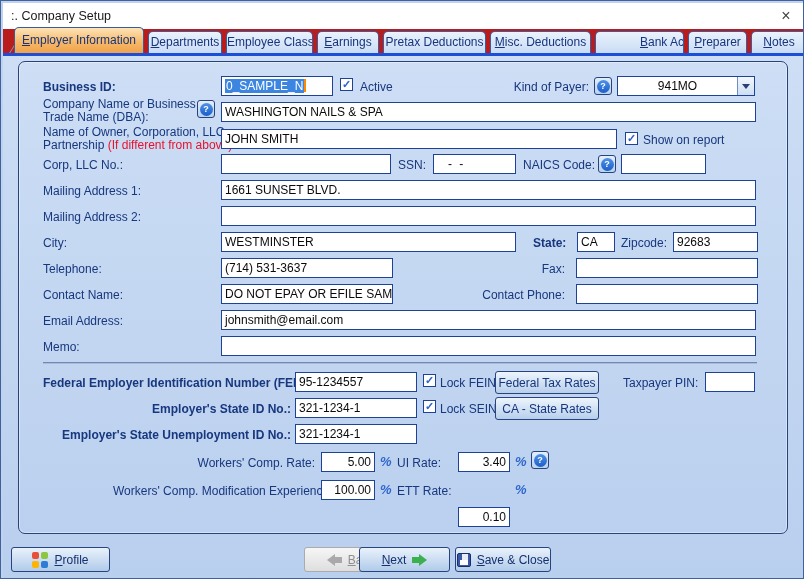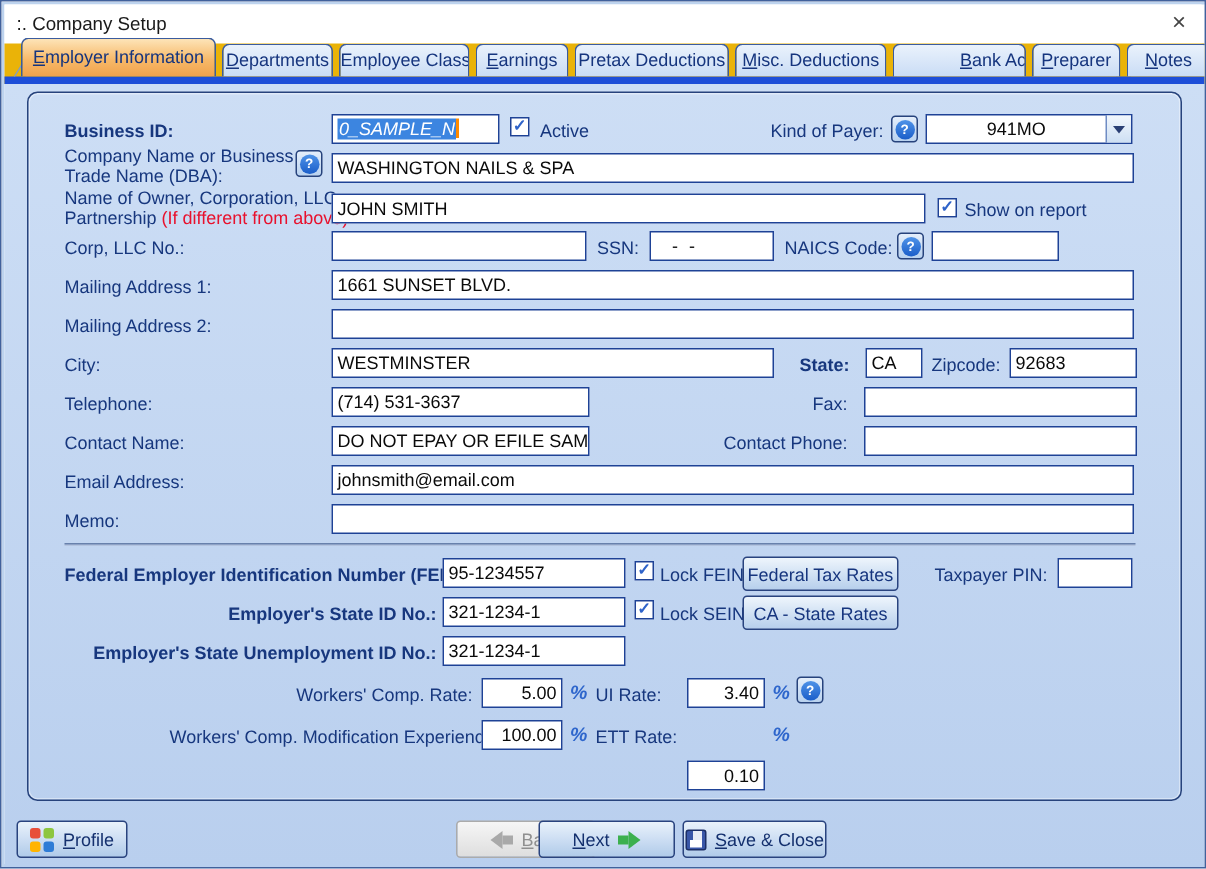--- a/index.html
+++ b/index.html
@@ -3,22 +3,22 @@
 <meta charset="utf-8">
 <style>
   html,body{margin:0;padding:0;background:#8ea8cc;font-family:"Liberation Sans",sans-serif;}
   *{box-sizing:border-box;}
   .window{position:relative;width:804px;height:579px;background:#fff;border:1px solid #41619c;
           box-shadow:inset 0 0 0 2px #bdd3ee;overflow:hidden;}
   .titlebar{position:absolute;left:2px;top:2px;width:800px;height:26px;background:#fff;}
   .title{position:absolute;left:8px;top:6px;font-size:12.5px;color:#1a1a1a;}
   .closebtn{position:absolute;right:6px;top:3px;width:22px;height:20px;text-align:center;
             font-size:16px;line-height:20px;color:#444;cursor:default;}
-  .tabstrip{position:absolute;left:2px;top:28px;width:800px;height:27px;background:#eab308;
-            border-bottom:5px solid #1d4ed8;}
+  .tabstrip{position:absolute;left:2px;top:28px;width:800px;height:27px;background:#b91c1c;
+            border-bottom:3px solid #1d4ed8;}
   .diag{position:absolute;left:-4px;bottom:0;width:18px;height:22px;border-right:1px solid #7c9ccd;
         transform:skewX(-32deg);}
   .tab{position:absolute;bottom:0;height:22px;border:1px solid #3b5c9e;border-bottom:none;
        border-radius:5px 5px 0 0;background:linear-gradient(#eaf2fc,#c9dcf5);
        color:#16357e;font-size:12px;text-align:center;line-height:21px;white-space:nowrap;overflow:hidden;}
   .tab.active{height:26px;line-height:25px;background:linear-gradient(#fde4b8,#f7b969 55%,#f0a24c);
        border-color:#3b5c9e;}
   .page{position:absolute;left:2px;top:55px;width:800px;height:522px;
         background:linear-gradient(#cddef5,#b9cfee);}
   .panel{position:absolute;left:15px;top:5px;width:770px;height:473px;border:1px solid #27437c;
@@ -87,21 +87,21 @@
     <div class="tab" style="left:487px;width:101px;"><u>M</u>isc. Deductions</div>
     <div class="tab" style="left:592px;width:89px;padding-left:44px;"><u>B</u>ank Accounts</div>
     <div class="tab" style="left:685px;width:59px;"><u>P</u>reparer</div>
     <div class="tab" style="left:748px;width:56px;"><u>N</u>otes</div>
   </div>
 
   <div class="page">
     <div class="panel"></div>
 
     <div class="lbl b" style="left:40px;top:24px;">Business ID:</div>
-    <div class="inp" style="left:218px;top:20px;width:112px;font-style:italic;"><span class="sel">0_SAMPLE_N</span><span class="caret"></span></div>
+    <div class="inp" style="left:218px;top:20px;width:112px;"><span class="sel">0_SAMPLE_N</span><span class="caret"></span></div>
     <div class="chk checked" style="left:337px;top:22px;"></div>
     <div class="lbl" style="left:357px;top:24px;">Active</div>
     <div class="lbl r" style="left:498px;top:24px;width:88px;">Kind of Payer:</div>
     <div class="helpbtn" style="left:591px;top:21px;">
         <span class="helpq">?</span>
       </div>
     <div class="combo" style="left:614px;top:20px;width:138px;">
       <span class="val">941MO</span>
       <span class="dd">
           <i></i>
@@ -187,21 +187,21 @@
         <span class="helpq">?</span>
       </div>
 
     <div class="lbl r" style="left:110px;top:428px;width:202px;">Workers' Comp. Modification Experience:</div>
     <div class="inp num" style="left:318px;top:424px;width:54px;">100.00</div>
     <div class="pct" style="left:377px;top:426px;">%</div>
     <div class="lbl" style="left:394px;top:428px;">ETT Rate:</div>
     <div class="inp num" style="left:455px;top:424px;width:52px;margin-top:27px;">0.10</div>
     <div class="pct" style="left:512px;top:426px;">%</div>
 
-    <div class="fbtn" style="left:8px;top:491px;width:74px;">
+    <div class="fbtn" style="left:8px;top:491px;width:99px;">
       <span class="officeicon">
           <span class="oi1"></span>
           <span class="oi2"></span>
           <span class="oi3"></span>
           <span class="oi4"></span>
         </span>
       <span><u>P</u>rofile</span>
     </div>
     <div class="fbtn disabled" style="left:258px;top:491px;width:93px;">
       <span class="arrow gray">

